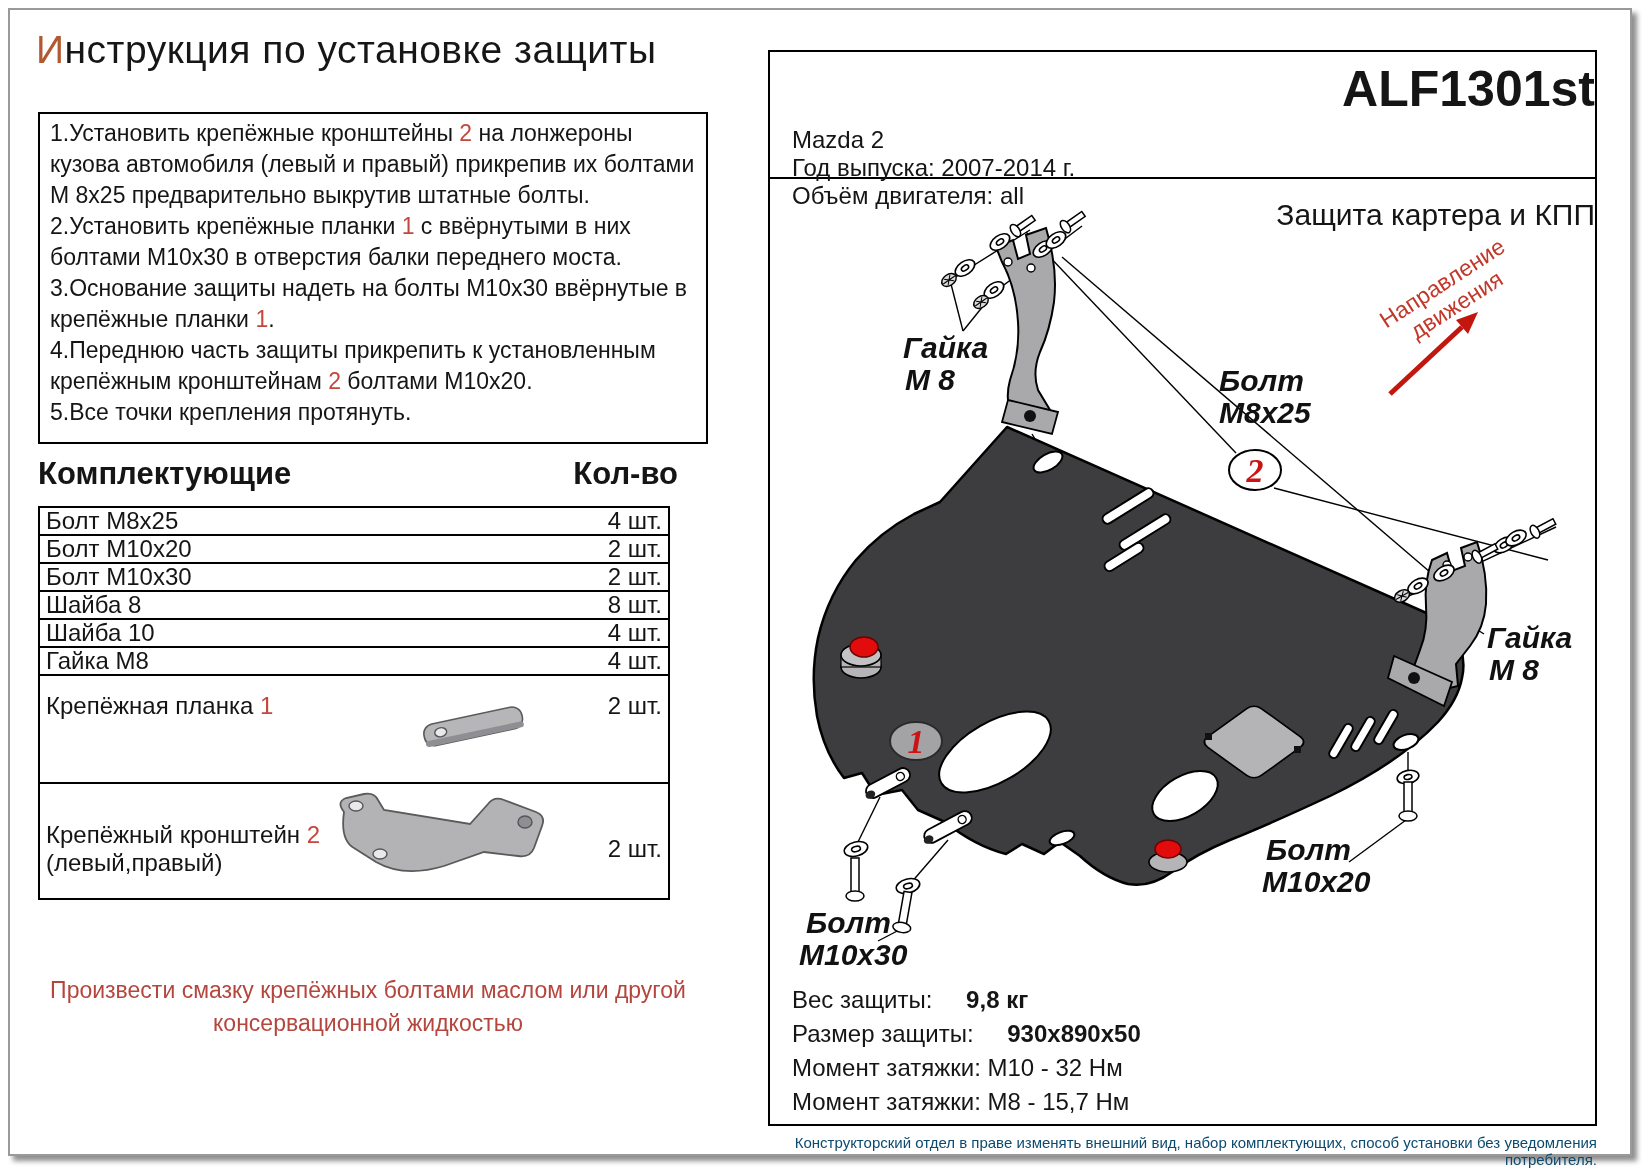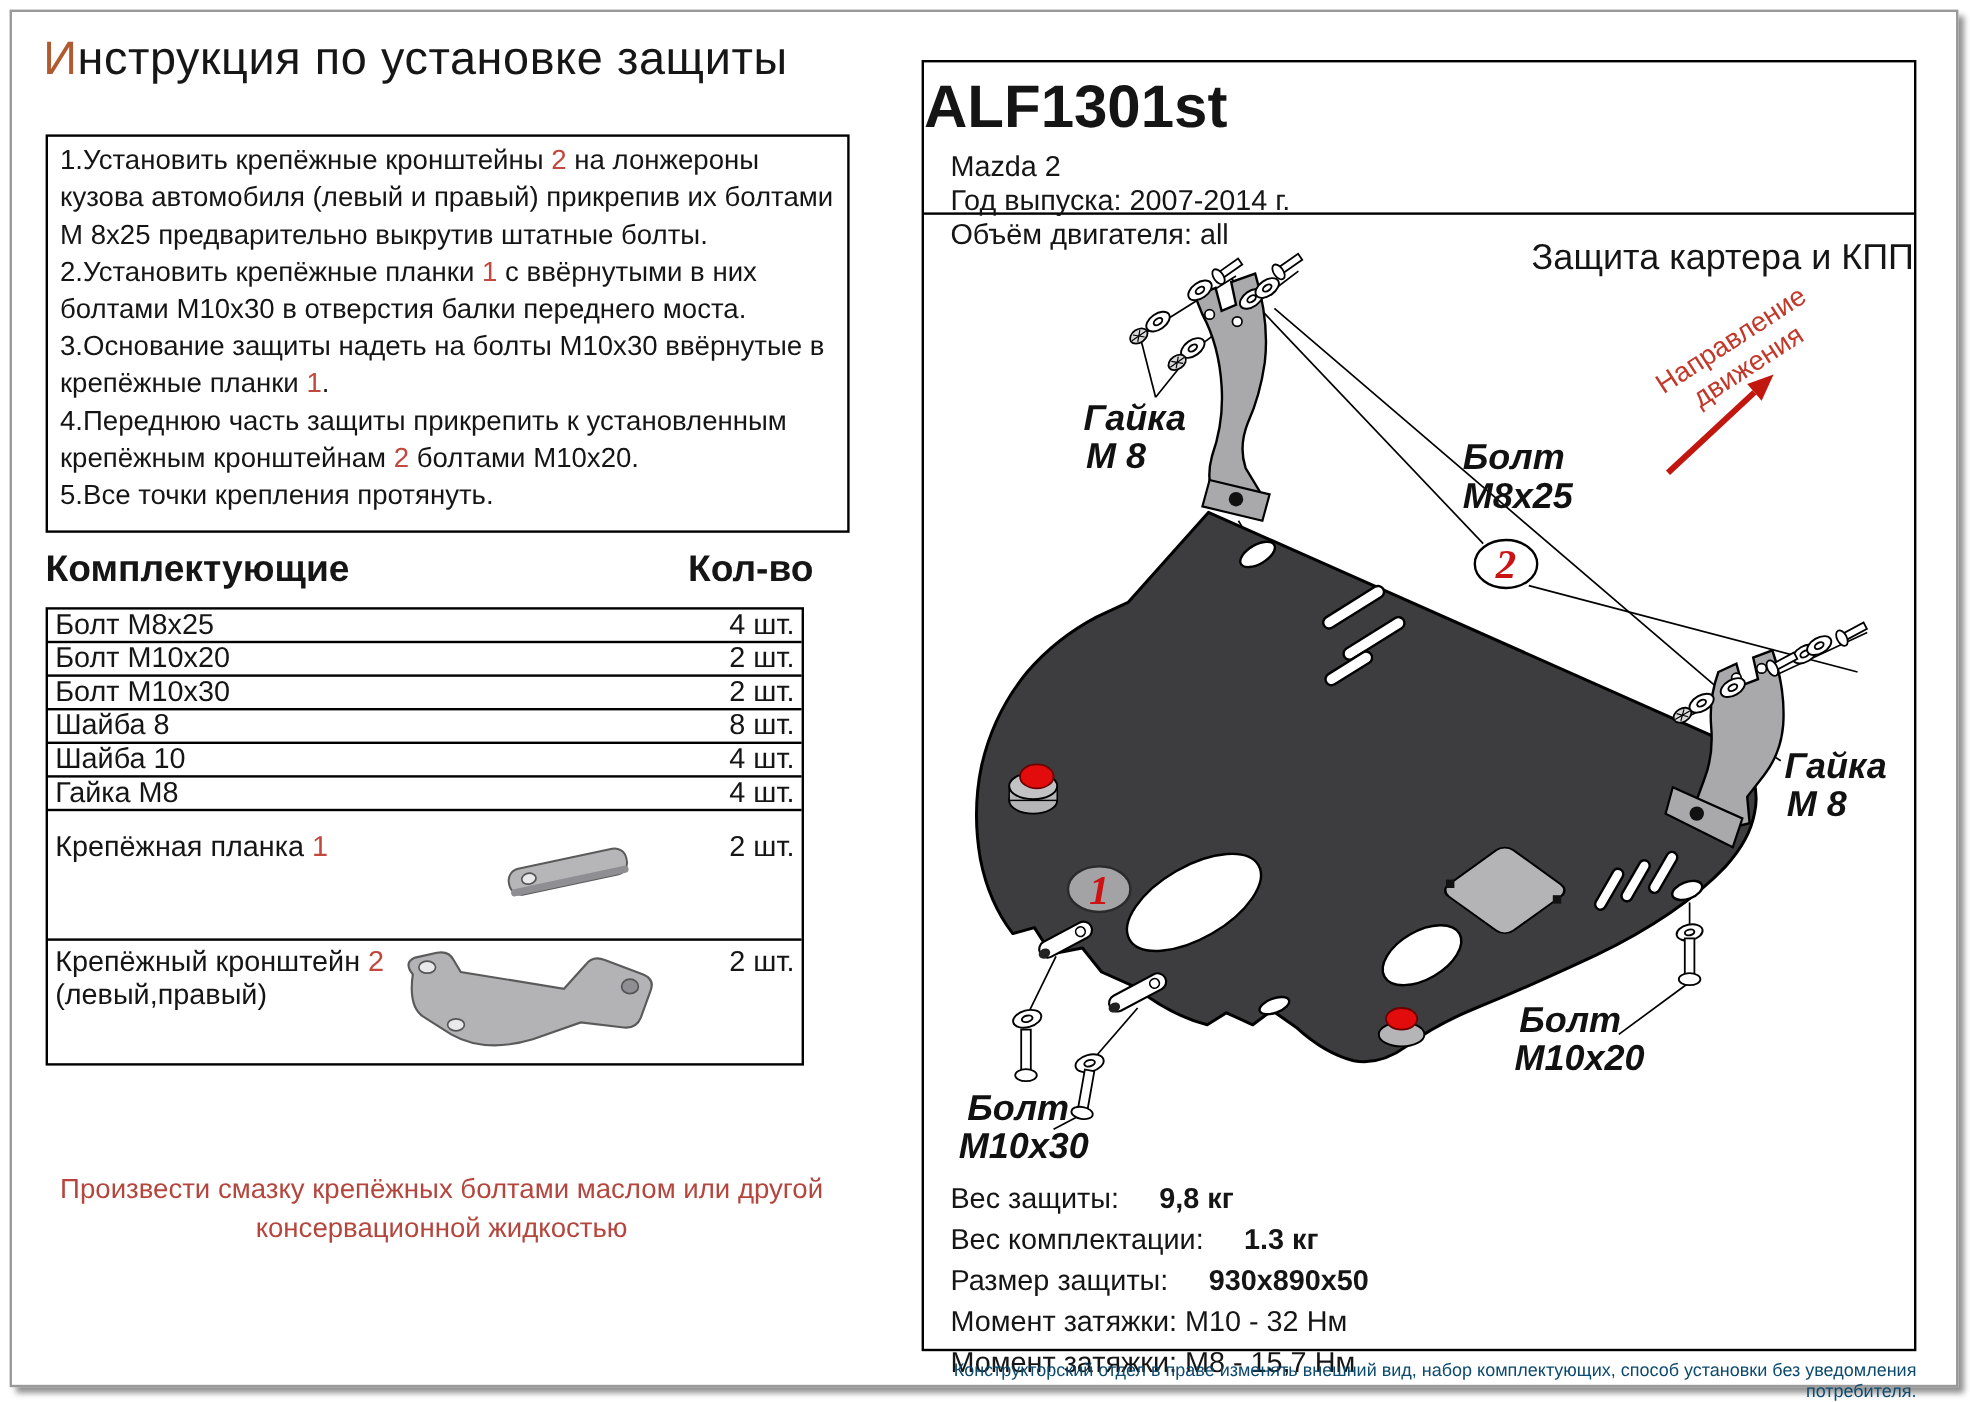--- a/index.html
+++ b/index.html
@@ -15,28 +15,28 @@
            padding:4px 8px 0 10px;font-size:23px;line-height:31px;}
   .instbox p{margin:0;}
   .seg-red{color:#c2473c;}
   .comphead{left:38px;top:456px;width:640px;display:flex;justify-content:space-between;
             font-size:31px;font-weight:700;text-align:right;}
   .tbl{left:38px;top:506px;width:628px;border:2px solid #000;font-size:24px;}
   .trow{display:flex;align-items:center;height:26px;border-bottom:2px solid #000;
         padding:0 6px;position:relative;}
   .trow:last-child{border-bottom:none;}
   .trow.tall{height:90px;align-items:flex-start;padding-top:16px;gap:12px;}
-  .trow.tall2{height:98px;align-items:flex-start;padding-top:4px;gap:44px;}
+  .trow.tall2{height:98px;align-items:center;padding-top:16px;gap:44px;}
   .trow .q{margin-left:auto;}
   .rowimg{position:absolute;}
   .note{left:38px;top:974px;width:660px;text-align:center;font-size:23px;line-height:33px;color:#b5463e;}
   
   .rbox{left:768px;top:50px;width:825px;height:1072px;border:2px solid #000;}
   .rhead{position:absolute;left:0;top:0;right:0;height:125px;border-bottom:2px solid #000;}
-  .code{position:absolute;top:8px;left:0;right:0;text-align:left;font-size:50px;font-weight:700;}
+  .code{position:absolute;top:8px;left:0;right:0;text-align:right;font-size:50px;font-weight:700;}
   .hrow{position:absolute;top:74px;left:22px;right:12px;display:flex;justify-content:space-between;
         font-size:24px;flex-direction:column;}
   .subtitle{position:absolute;top:146px;left:0;right:0;text-align:right;font-size:30px;}
   .diagram-svg{position:absolute;left:0px;top:130px;}
   .specs{position:absolute;left:22px;top:931px;font-size:24px;line-height:34px;}
   .specs .b{font-weight:700;margin-left:27px;}
   .rfooter{left:768px;top:1134px;width:829px;text-align:right;font-size:15px;color:#0c4a6e;}
   svg text.plabel{font-family:"Liberation Sans",sans-serif;font-style:italic;font-weight:700;
                   font-size:30px;fill:#111;}
   svg text.cnum{font-family:"Liberation Serif",serif;font-style:italic;font-weight:700;
@@ -351,20 +351,19 @@
       <polygon points="1478,312 1468,334 1456,320" fill="#c1170f"></polygon>
       <g transform="translate(1452 298) rotate(-33)">
         <text class="dirtxt" x="0" y="-10" text-anchor="middle">Направление</text>
         <text class="dirtxt" x="0" y="16" text-anchor="middle">движения</text>
       </g>
     </g>
   </svg>
 
   <div class="specs">
     <div><span>Вес защиты: </span><span class="b">9,8 кг</span></div>
-    <div><span>Вес комплектации: </span><span class="b">1.3 кг</span></div>
     <div><span>Размер защиты: </span><span class="b">930х890х50</span></div>
     <div><span>Момент затяжки:  </span><span>М10 - 32 Нм</span></div>
     <div><span>Момент затяжки:  </span><span>М8 - 15,7 Нм</span></div>
   </div>
 </div>
 
 <div class="abs rfooter">Конструкторский отдел в праве изменять внешний вид, набор комплектующих, способ установки без уведомления потребителя.</div>
 
 </body></html>

